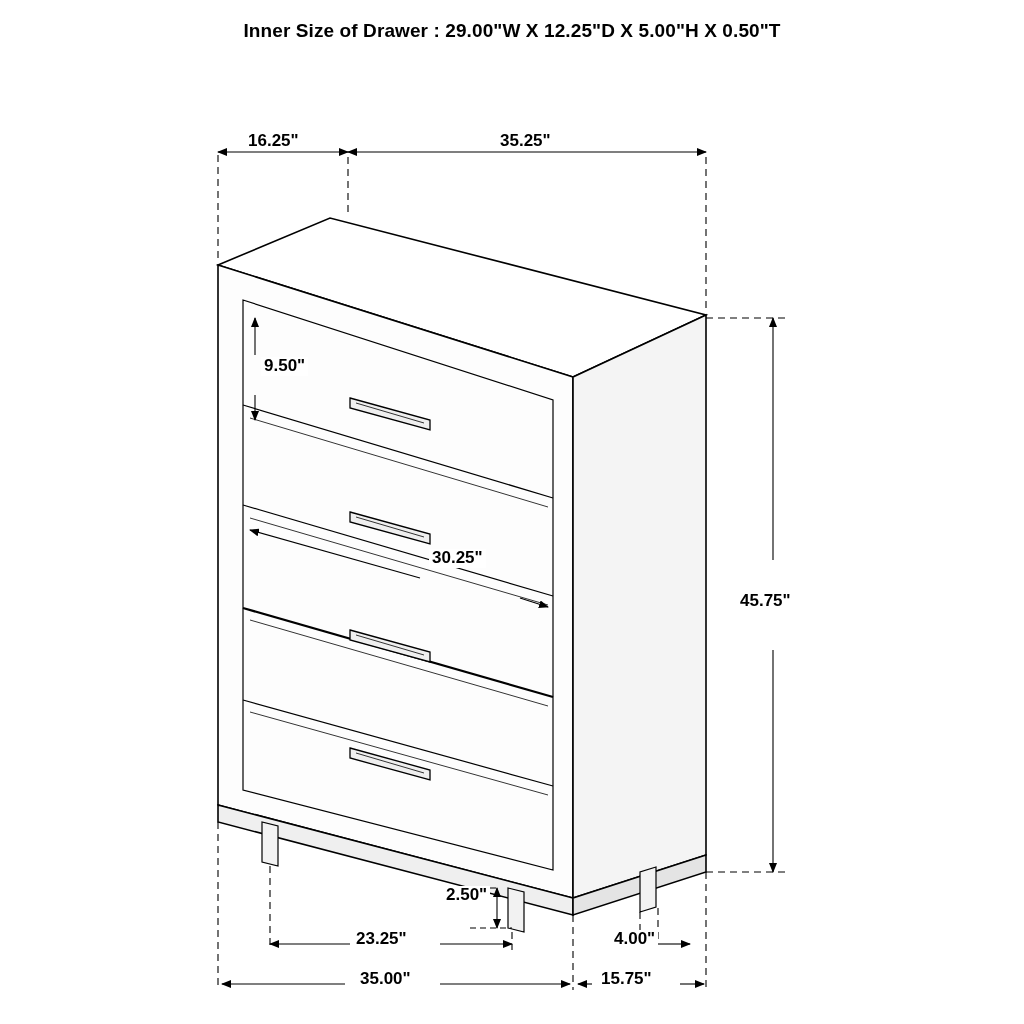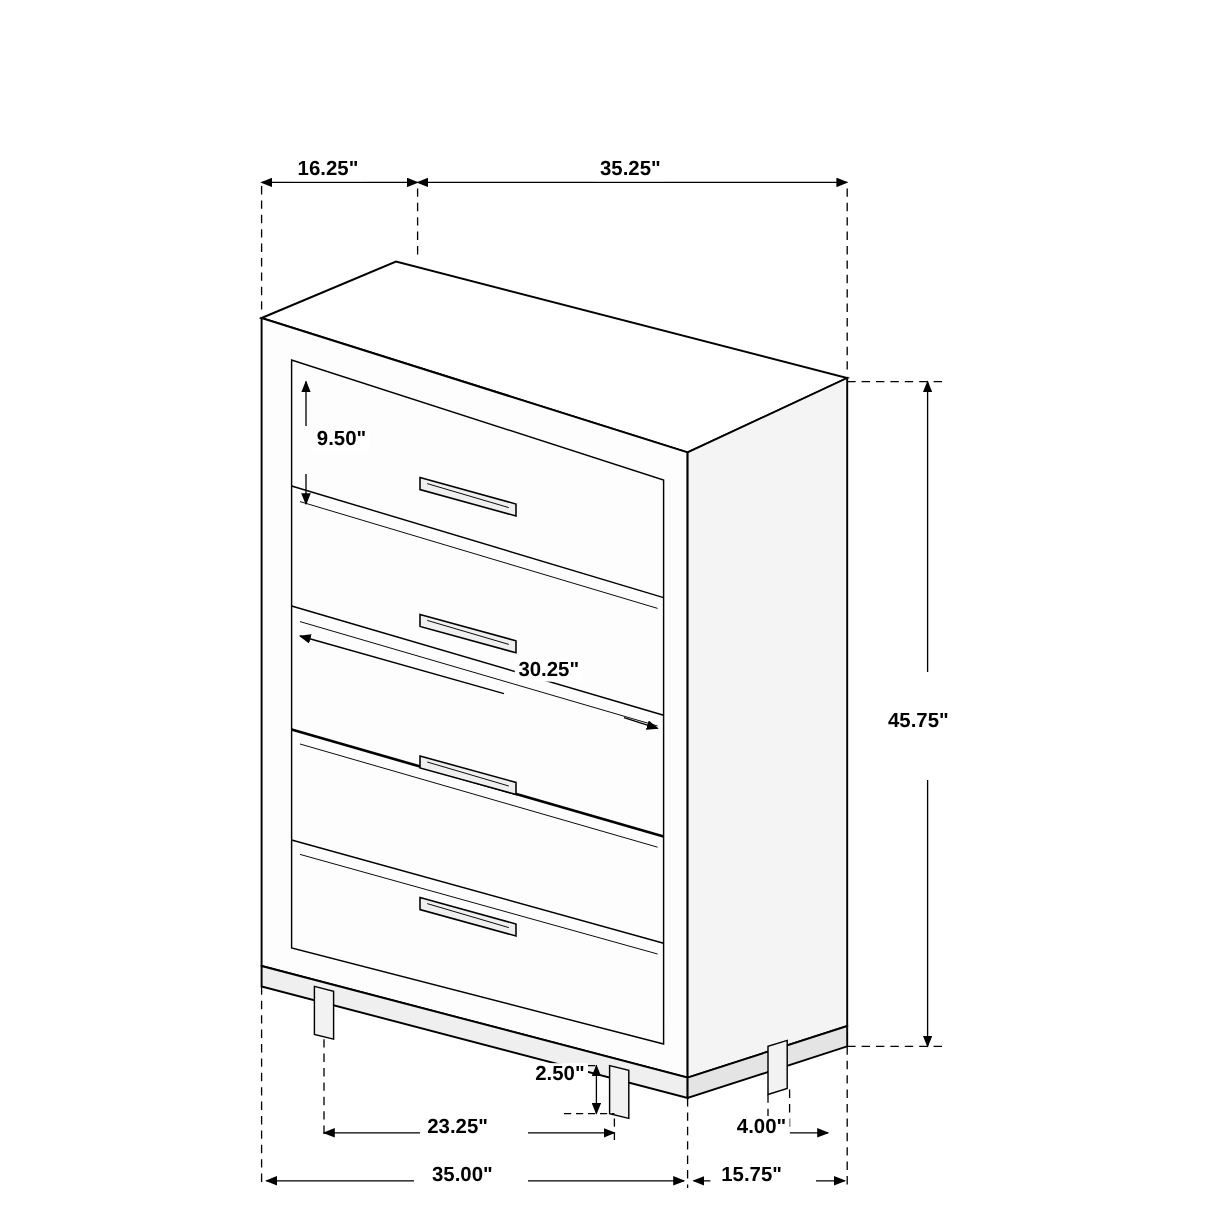--- a/index.html
+++ b/index.html
@@ -53,20 +53,21 @@
     white-space: nowrap;
     background: #ffffff;
     padding: 0 3px;
   }
 </style>
 </head>
 <body>
 
 <div id="stage">
 
+  <div class="title">Inner Size of Drawer : 29.00"W X 12.25"D X 5.00"H X 0.50"T</div>
 
   <svg class="diagram" viewBox="0 0 1024 1024">
     <defs>
       <marker id="arrEnd" markerWidth="10" markerHeight="8" refX="9" refY="4" orient="auto" markerUnits="userSpaceOnUse">
         <path d="M0,0 L10,4 L0,8 z" fill="#000"></path>
       </marker>
       <marker id="arrStart" markerWidth="10" markerHeight="8" refX="1" refY="4" orient="auto" markerUnits="userSpaceOnUse">
         <path d="M10,0 L0,4 L10,8 z" fill="#000"></path>
       </marker>
     </defs>

